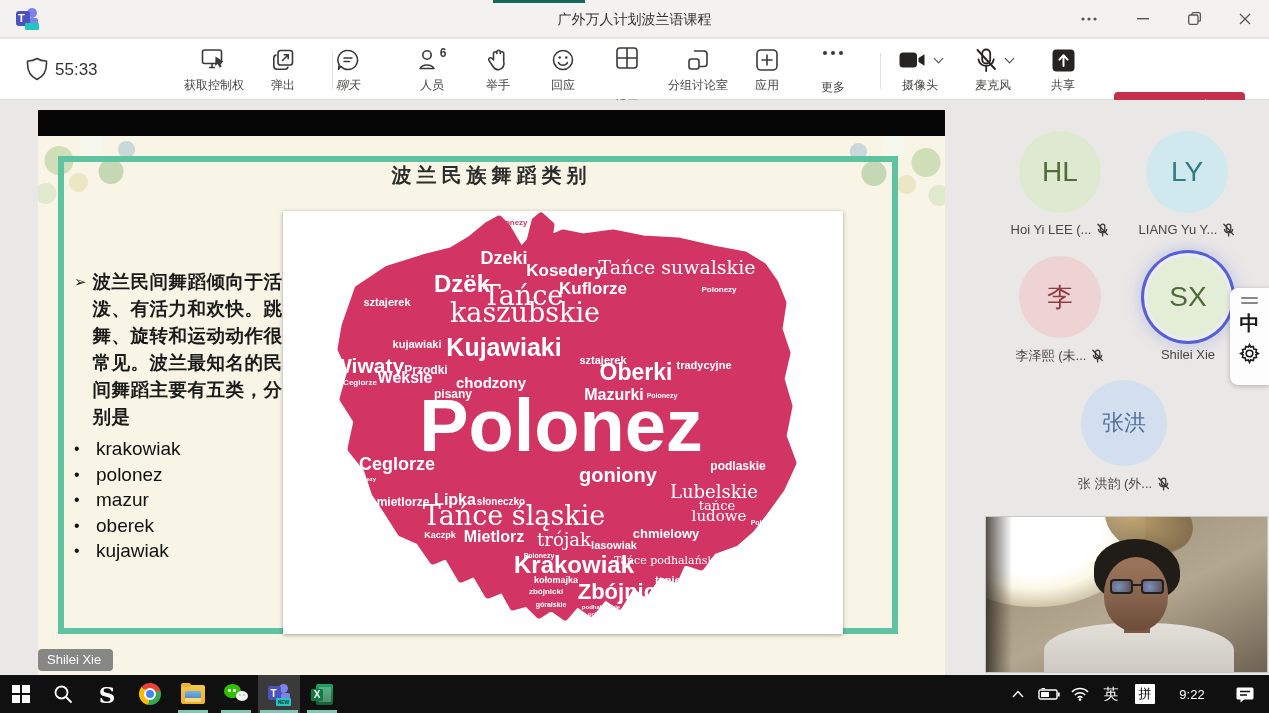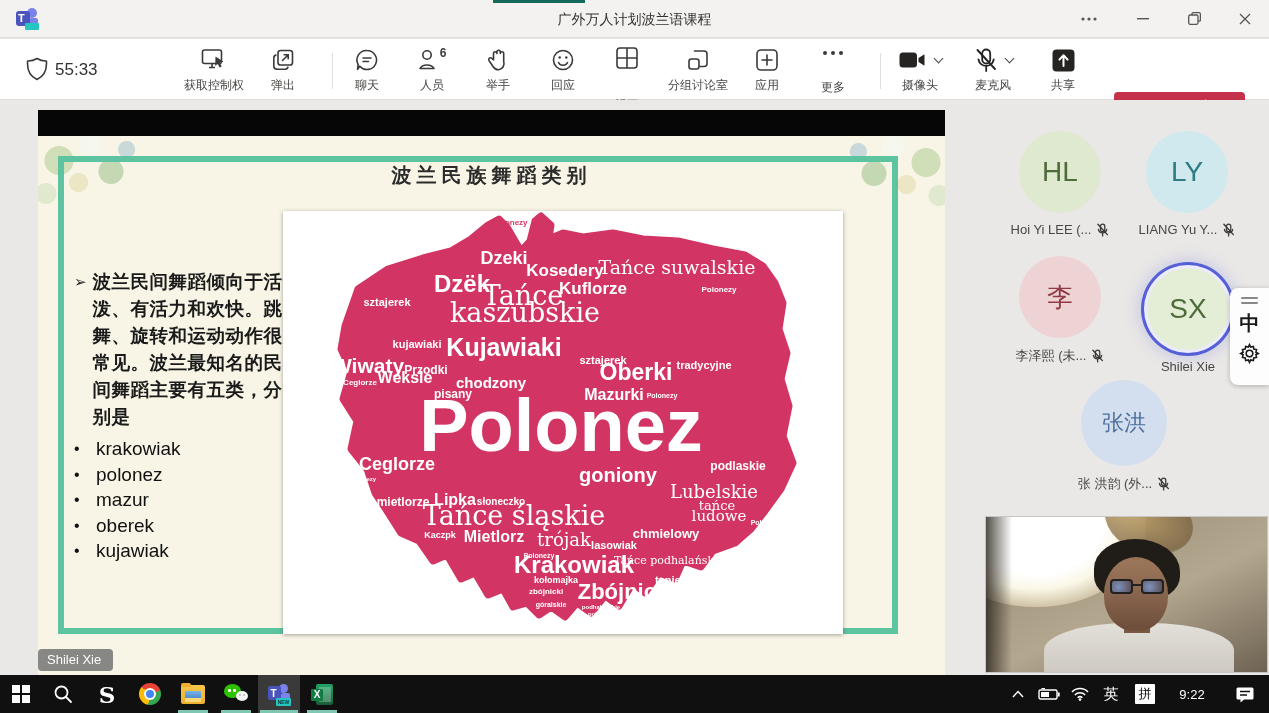--- a/index.html
+++ b/index.html
@@ -58,21 +58,21 @@
       radial-gradient(circle at 20% 65%, rgba(214,228,196,.8) 0 10px, transparent 11px),
       radial-gradient(circle at 45% 55%, rgba(233,226,188,.9) 0 9px, transparent 10px),
       radial-gradient(circle at 82% 25%, rgba(154,186,205,.55) 0 8px, transparent 9px);
   }
   .presenter-tag { position:absolute; left:0px; top:539px; background:rgba(125,125,125,.92); color:#fff; font-size:13px; padding:3px 12px 4px 9px; border-radius:4px; }
 
   
   .ptile { position:absolute; text-align:center; }
   .avatar { border-radius:50%; display:flex; align-items:center; justify-content:center; font-weight:500; margin:0 auto; }
   .pname { margin-top:9px; font-size:13px; color:#484644; display:flex; align-items:center; justify-content:center; gap:5px; white-space:nowrap; }
-  .speak-ring { box-shadow:0 0 0 3px #ecebff, 0 0 0 6px #5560d6, 0 0 14px 10px rgba(120,130,230,.25);margin-top:12px; }
+  .speak-ring { box-shadow:0 0 0 3px #ecebff, 0 0 0 6px #5560d6, 0 0 14px 10px rgba(120,130,230,.25); }
   .micoff { display:inline-block; }
 
   
   .side-float { position:absolute; left:1230px; top:188px; width:39px; height:97px; background:#fdfdfd; border-radius:8px 0 0 8px; box-shadow:0 1px 5px rgba(0,0,0,.25); }
   .side-float .handle { margin:9px auto 0; width:17px; }
   .side-float .handle div { height:2px; background:#8a8886; margin-bottom:3px; border-radius:1px; }
   .side-float .zh { text-align:center; font-size:20px; font-weight:bold; color:#1a1a1a; margin-top:6px; }
   .side-float .gearwrap { text-align:center; margin-top:6px; }
 
   
@@ -168,21 +168,21 @@
         <svg width="24" height="24" viewBox="0 0 24 24">
             <path d="M5.5 7 A3 3 0 0 0 2.8 10 V18 A3.2 3.2 0 0 0 6 21.2 H14 A3 3 0 0 0 17 18.6" fill="none" stroke="#3b3a39" stroke-width="1.6"></path>
             <rect x="7" y="2.5" width="14.5" height="14.5" rx="2.6" fill="none" stroke="#3b3a39" stroke-width="1.6"></rect>
             <path d="M11.5 12.5 L17 7 M13.2 6.8 H17.2 V10.8" fill="none" stroke="#3b3a39" stroke-width="1.6" stroke-linecap="round"></path>
           </svg>
       </span>
       <span class="tlabel">弹出</span>
     </div>
     <div class="tb-sep" style="left:332px;"></div>
 
-    <div class="tool-btn" style="left:343px;width:48px;">
+    <div class="tool-btn" style="left:324px;width:48px;font-style:italic;">
       <span class="ticon">
         <svg width="24" height="24" viewBox="0 0 24 24">
             <path d="M12 2.5 A9.5 9.5 0 1 1 4.8 18.2 L2.6 21.4 L3.1 16.5 A9.5 9.5 0 0 1 12 2.5 Z" fill="none" stroke="#3b3a39" stroke-width="1.6" stroke-linejoin="round"></path>
             <path d="M8 10 H16 M8 13.5 H13.5" stroke="#3b3a39" stroke-width="1.5" stroke-linecap="round"></path>
           </svg>
       </span>
       <span class="tlabel">聊天</span>
     </div>
     <div class="tool-btn" style="left:408px;width:48px;">
       <span class="ticon">

